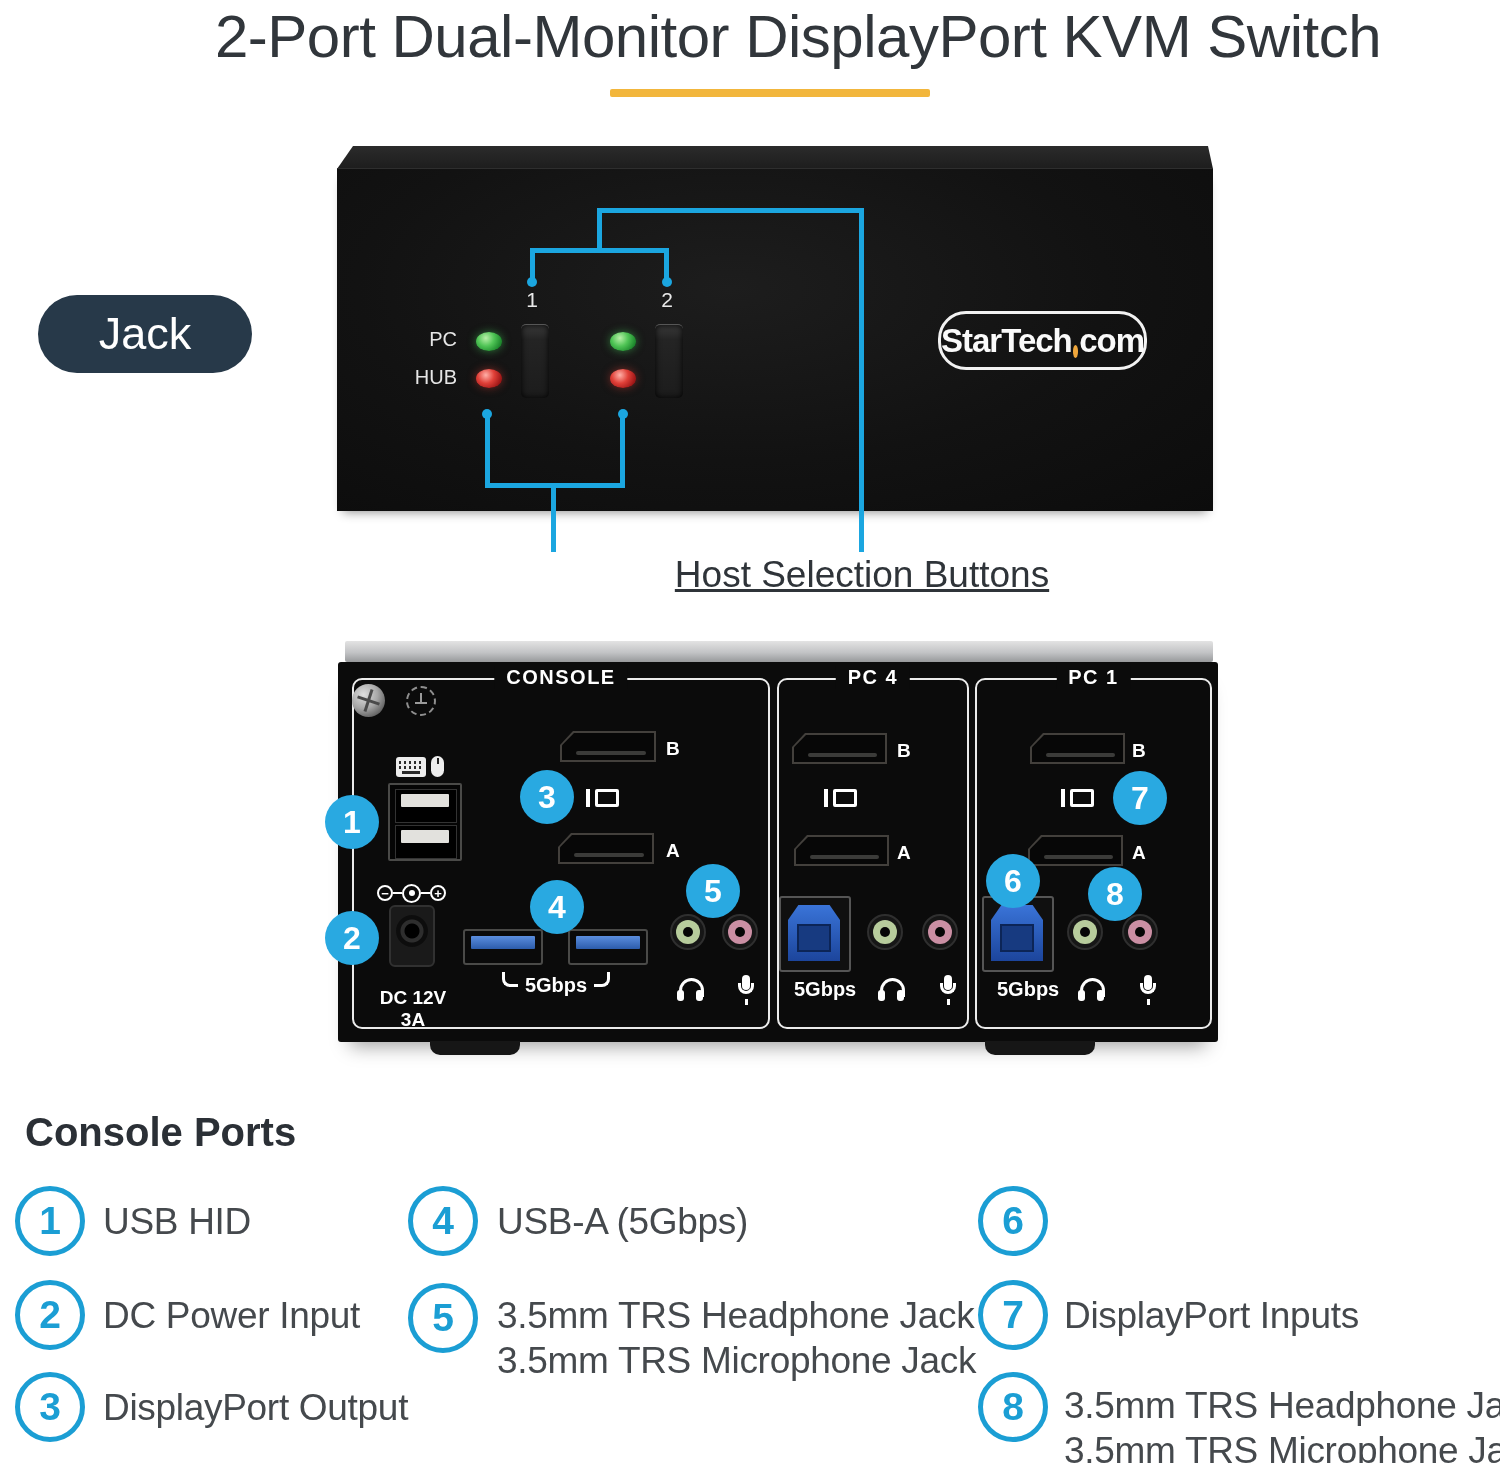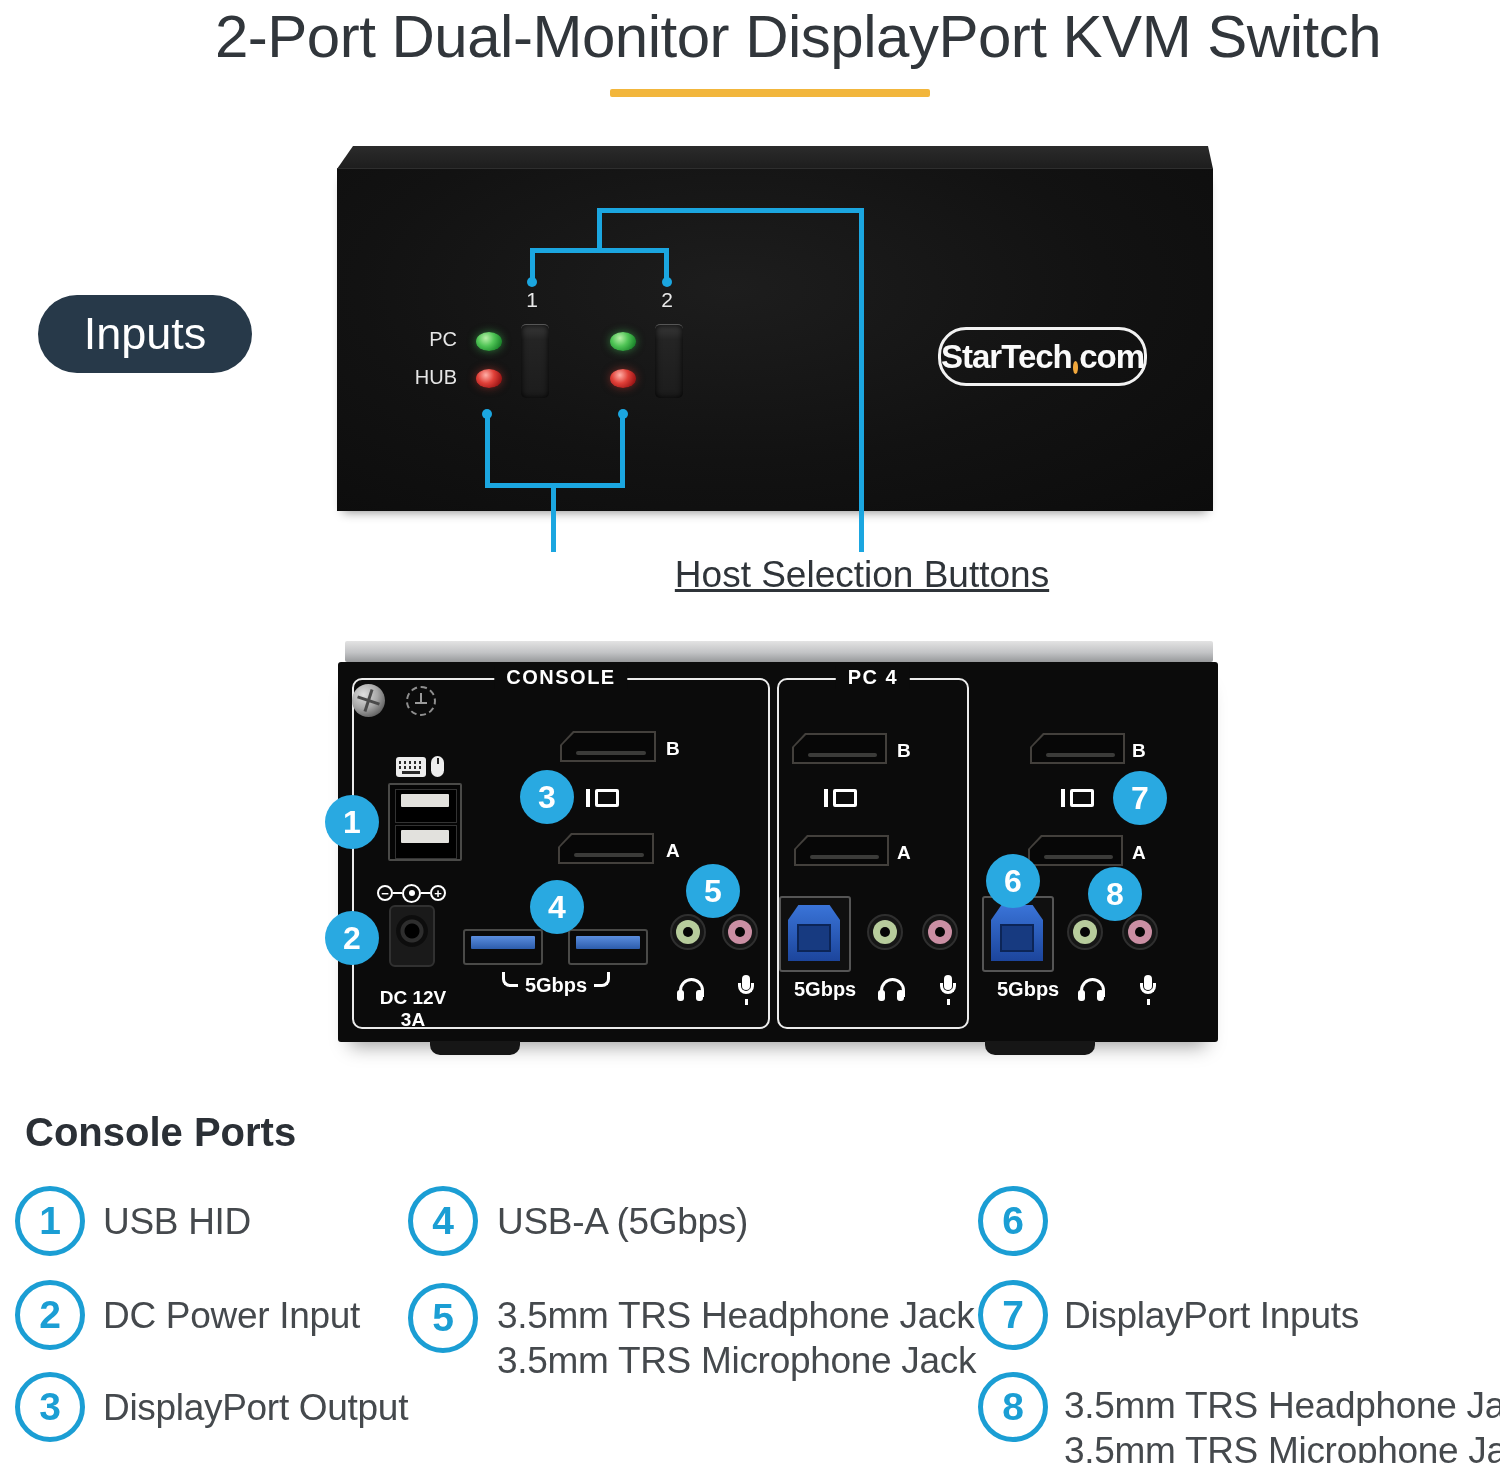--- a/index.html
+++ b/index.html
@@ -28,21 +28,21 @@
   .led-label{color:#e6e6e6;font-size:20px;text-align:right;}
   .led{width:26px;height:19px;border-radius:50%;}
   .led-green{background:radial-gradient(circle at 38% 32%, #b8f0a8 0%, #4fc455 40%, #1f8a2e 75%, #14601f 100%);
              box-shadow:0 0 9px rgba(70,200,90,.55);}
   .led-red{background:radial-gradient(circle at 38% 32%, #ffb0a8 0%, #e04038 40%, #a01818 75%, #6e0f0f 100%);
            box-shadow:0 0 9px rgba(220,60,50,.5);}
   .sel-button{width:28px;height:73px;border-radius:5px;background:linear-gradient(180deg,#3a3a3a,#242424 20%,#1c1c1c);
               border-top:1px solid #565656;box-shadow:inset 0 0 6px #000;}
   .logo-box{left:601px;top:142px;width:203px;height:53px;border:3px solid #f2f2f2;border-radius:28px;
             display:flex;align-items:center;justify-content:center;color:#fafafa;font-size:33px;
-            font-weight:700;letter-spacing:-1px;margin-top:16px;}
+            font-weight:700;letter-spacing:-1px;}
   .logo-dot{display:inline-block;width:13px;height:13px;border-radius:50%;background:#f0a73c;
             margin:22px 1px 0 1px;}
 
   
   .cline{background:#1ba6e0;}
   .cdot{width:10px;height:10px;border-radius:50%;background:#1ba6e0;}
   .callout-text{font-size:37px;color:#2f3439;text-align:center;}
 
   
   .back-topstrip{left:345px;top:641px;width:868px;height:21px;border-radius:2px;
@@ -131,21 +131,21 @@
 </style>
 </head>
 <body>
 
 <div class="canvas">
 
   <div class="abs page-title">2-Port Dual-Monitor DisplayPort KVM Switch</div>
   <div class="abs title-underline"></div>
 
   <div class="abs pill pill-front">
-    <span>Inputs</span>
+    <span>Jack</span>
   </div>
 
   <div class="abs front-top"></div>
   <div class="abs front-face">
     <span class="abs btn-num" style="left:180px;top:119px;">1</span>
     <span class="abs btn-num" style="left:315px;top:119px;">2</span>
 
     <span class="abs led-label" style="left:78px;top:159px;width:42px;">PC</span>
     <span class="abs led-label" style="left:68px;top:197px;width:52px;">HUB</span>
 
@@ -187,20 +187,23 @@
   <div class="abs back-body"></div>
   <div class="abs foot" style="left:430px;top:1041px;width:90px;"></div>
   <div class="abs foot" style="left:985px;top:1041px;width:110px;"></div>
 
   <div class="section" style="left:352px;top:678px;width:414px;height:347px;">
     <span class="section-label">CONSOLE</span>
   </div>
   <div class="section" style="left:777px;top:678px;width:188px;height:347px;">
     <span class="section-label">PC 4</span>
   </div>
+  <div class="section" style="left:975px;top:678px;width:233px;height:347px;">
+    <span class="section-label">PC 1</span>
+  </div>
 
   <span class="abs icon-screw" style="left:352px;top:684px;"></span>
   <span class="abs icon-ground" style="left:406px;top:686px;"></span>
   <span class="abs icon-keyboard" style="left:396px;top:757px;"></span>
   <span class="abs icon-mouse" style="left:431px;top:756px;"></span>
 
   <div class="abs usb-hid">
     <div class="cav" style="top:4px;">
         <div class="tongue"></div>
       </div>

